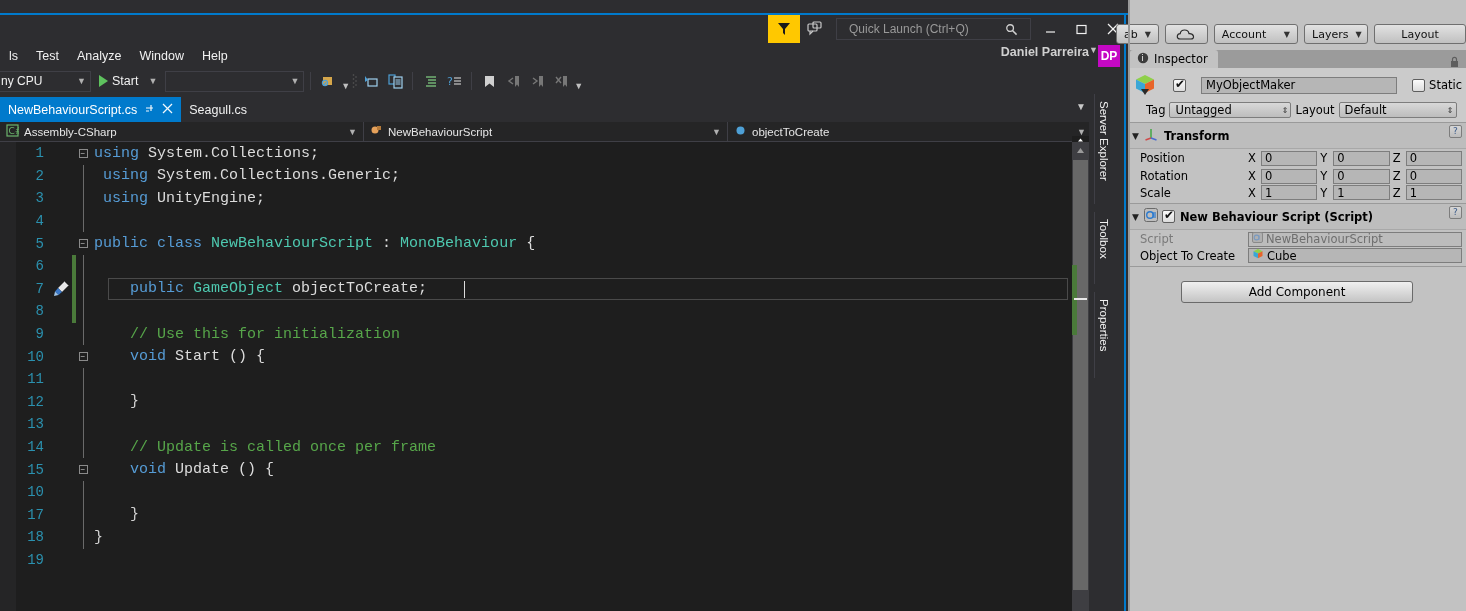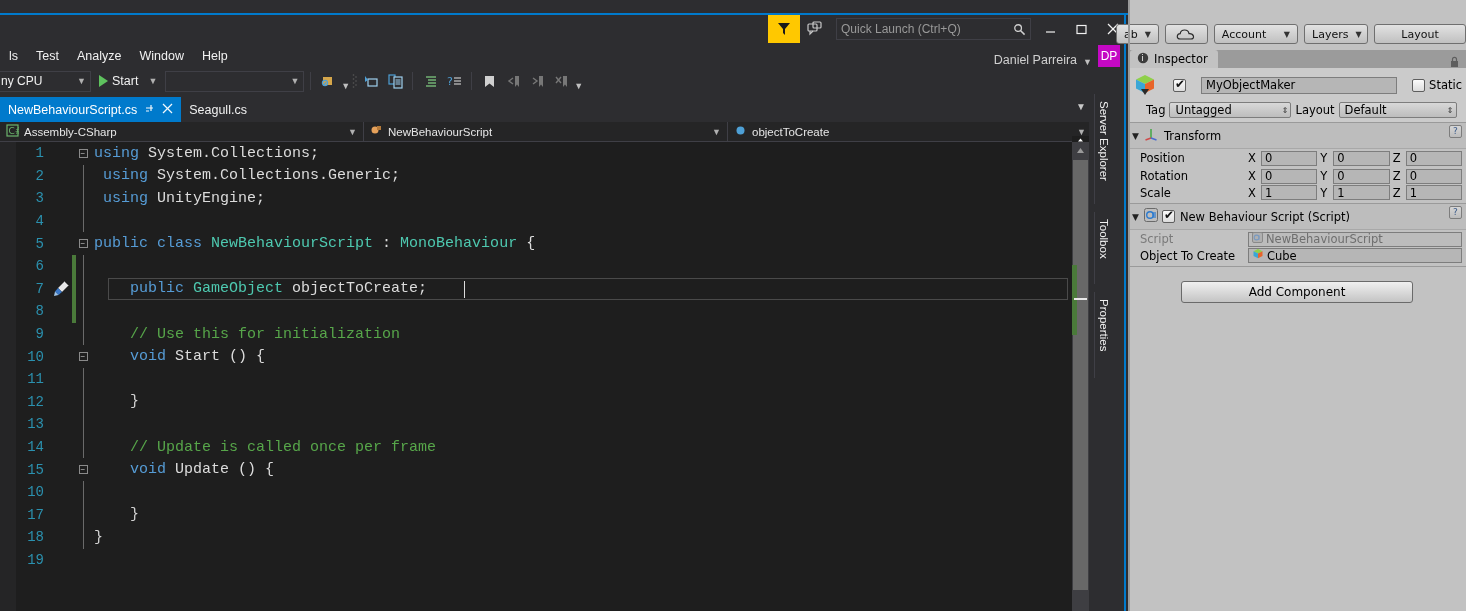--- a/index.html
+++ b/index.html
@@ -37,21 +37,21 @@
     cursor: pointer;
   }
   .feedback-flag svg { display:block; }
   .feedback-bubble {
     width: 30px; height: 28px; display:flex; align-items:center; justify-content:center;
     cursor: pointer;
   }
   .quicklaunch {
     width: 195px; height: 22px; margin-left: 6px;
     border: 1px solid #3f3f46; background: #2d2d30;
-    display: flex; align-items: center; padding: 0 4px;
+    display: flex; align-items: center; padding: 0 12px;
   }
   .quicklaunch input {
     flex: 1; background: transparent; border: 0; outline: none;
     color: #a0a0a0; font-size: 12px; font-family: "Liberation Sans", sans-serif;
   }
   .quicklaunch input::placeholder { color: #999; }
   .ql-search { width: 14px; height: 14px; color: #cfcfcf; display:flex; align-items:center; justify-content:center;}
   .wincaption { display: flex; align-items: center; margin-left: 4px; }
   .wincaption div {
     width: 31px; height: 26px; display: flex; align-items: center; justify-content: center;
@@ -62,21 +62,21 @@
   .menurow {
     position: absolute; left: 0; top: 43px; width: 1128px; height: 25px;
     display: flex; align-items: center;
   }
   .menuitem {
     font-size: 12.5px; color: #f1f1f1; padding: 3px 9px; cursor: pointer;
     white-space: nowrap;
   }
   .account {
     position: absolute; right: 8px; top: 45px;
-    display: flex; align-items: flex-end; gap: 6px;
+    display: flex; align-items: flex-start; gap: 0; font-weight: bold;
   }
   .account-name { font-size: 12.5px; color: #d0d0d0; cursor: pointer; }
   .account-caret { color: #c0c0c0; font-size: 9px; }
   .avatar {
     width: 22px; height: 22px; background: #c408c4; color: #fff;
     font-size: 12px; display: flex; align-items: center; justify-content: center;
     font-family: "Liberation Sans", sans-serif; cursor: pointer;
   }
 
   
@@ -281,21 +281,21 @@
   }
   .u-dd .ud-arrows { font-size: 8px; color:#333; letter-spacing:-1px; }
 
   .u-comp { border-bottom: 1px solid #9a9a9a; background: #c2c2c2; }
   .u-comp-title {
     display: flex; align-items: center; gap: 5px;
     background: #bdbdbd; padding: 3px 4px; border-bottom: 1px solid #a8a8a8;
     position: relative;
   }
   .u-foldout { font-size: 9px; color: #222; cursor:pointer; }
-  .u-comp-name { font-size: 11.5px; font-weight: normal; color: #000; }
+  .u-comp-name { font-size: 11.5px; font-weight: bold; color: #000; }
   .u-help {
     position: absolute; right: 4px; top: 2px; width: 13px; height: 13px;
     border: 1px solid #7d7d7d; background: linear-gradient(#d6d6d6,#bcbcbc);
     border-radius: 2px; font-size: 9px; text-align: center; line-height: 11px;
     color: #3a5a8a; cursor: pointer;
   }
   .u-prop {
     display: flex; align-items: center; padding: 1px 4px 1px 12px; gap: 3px; height: 18px;
   }
   .u-prop-label { width: 105px; font-size: 11.5px; color: #000; }

